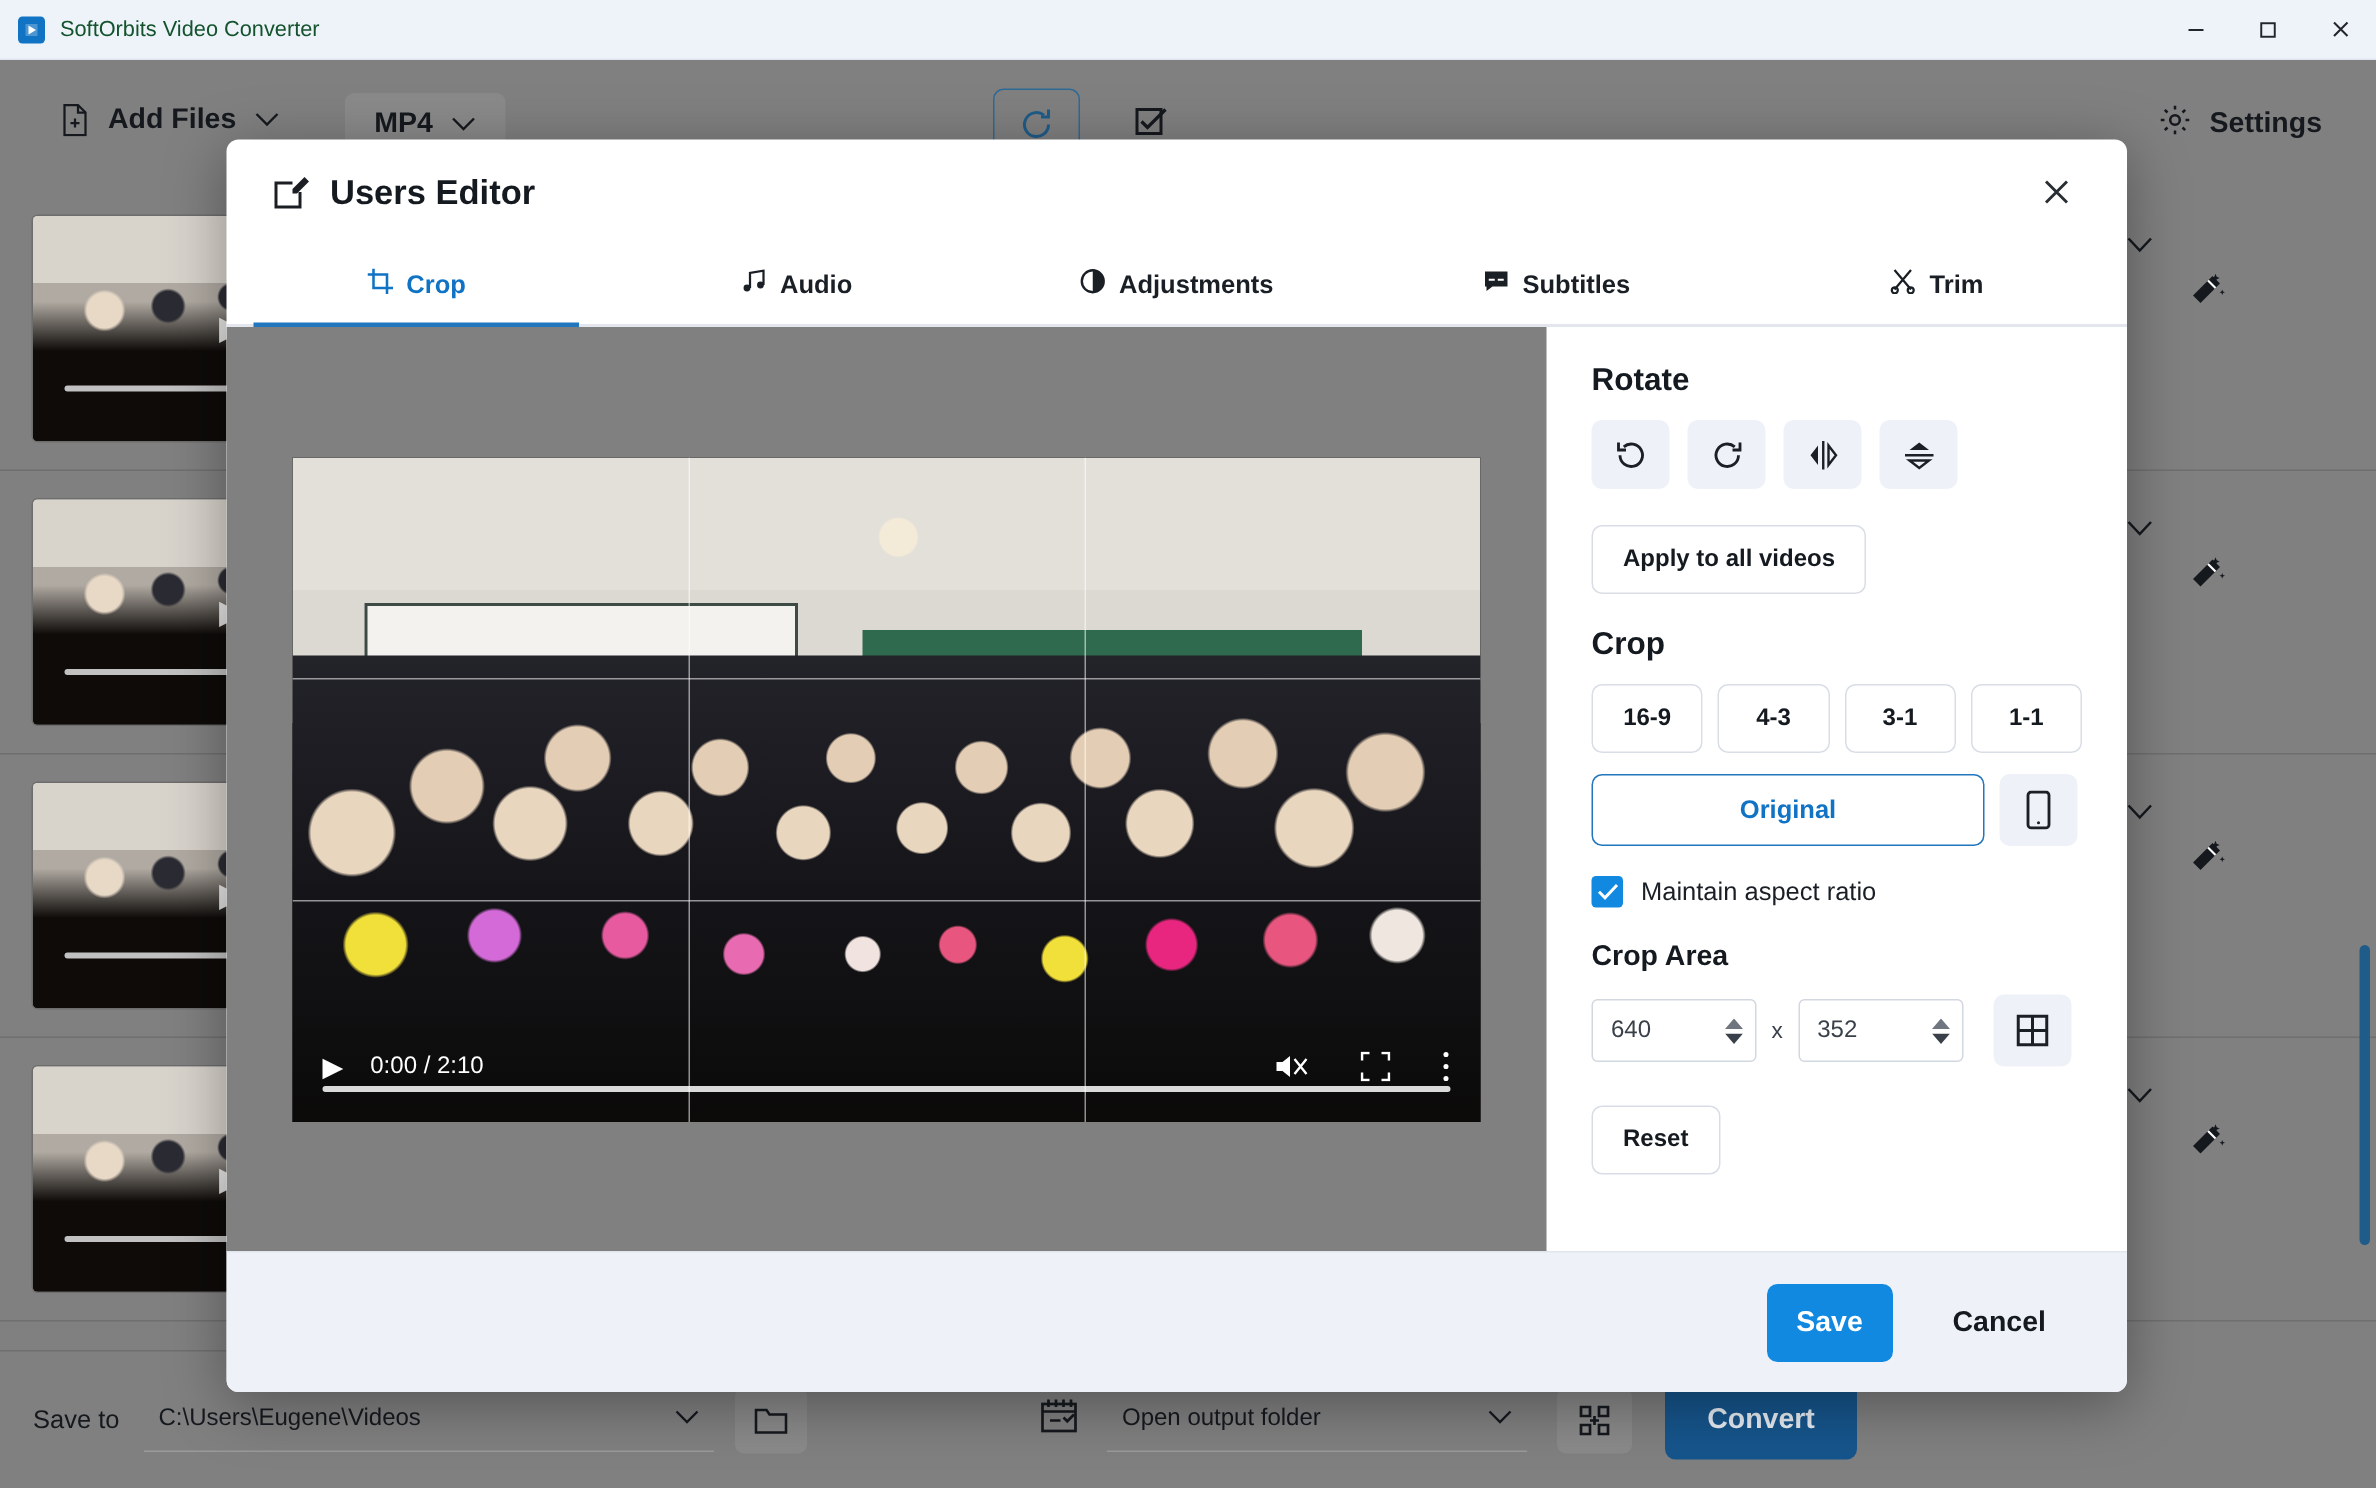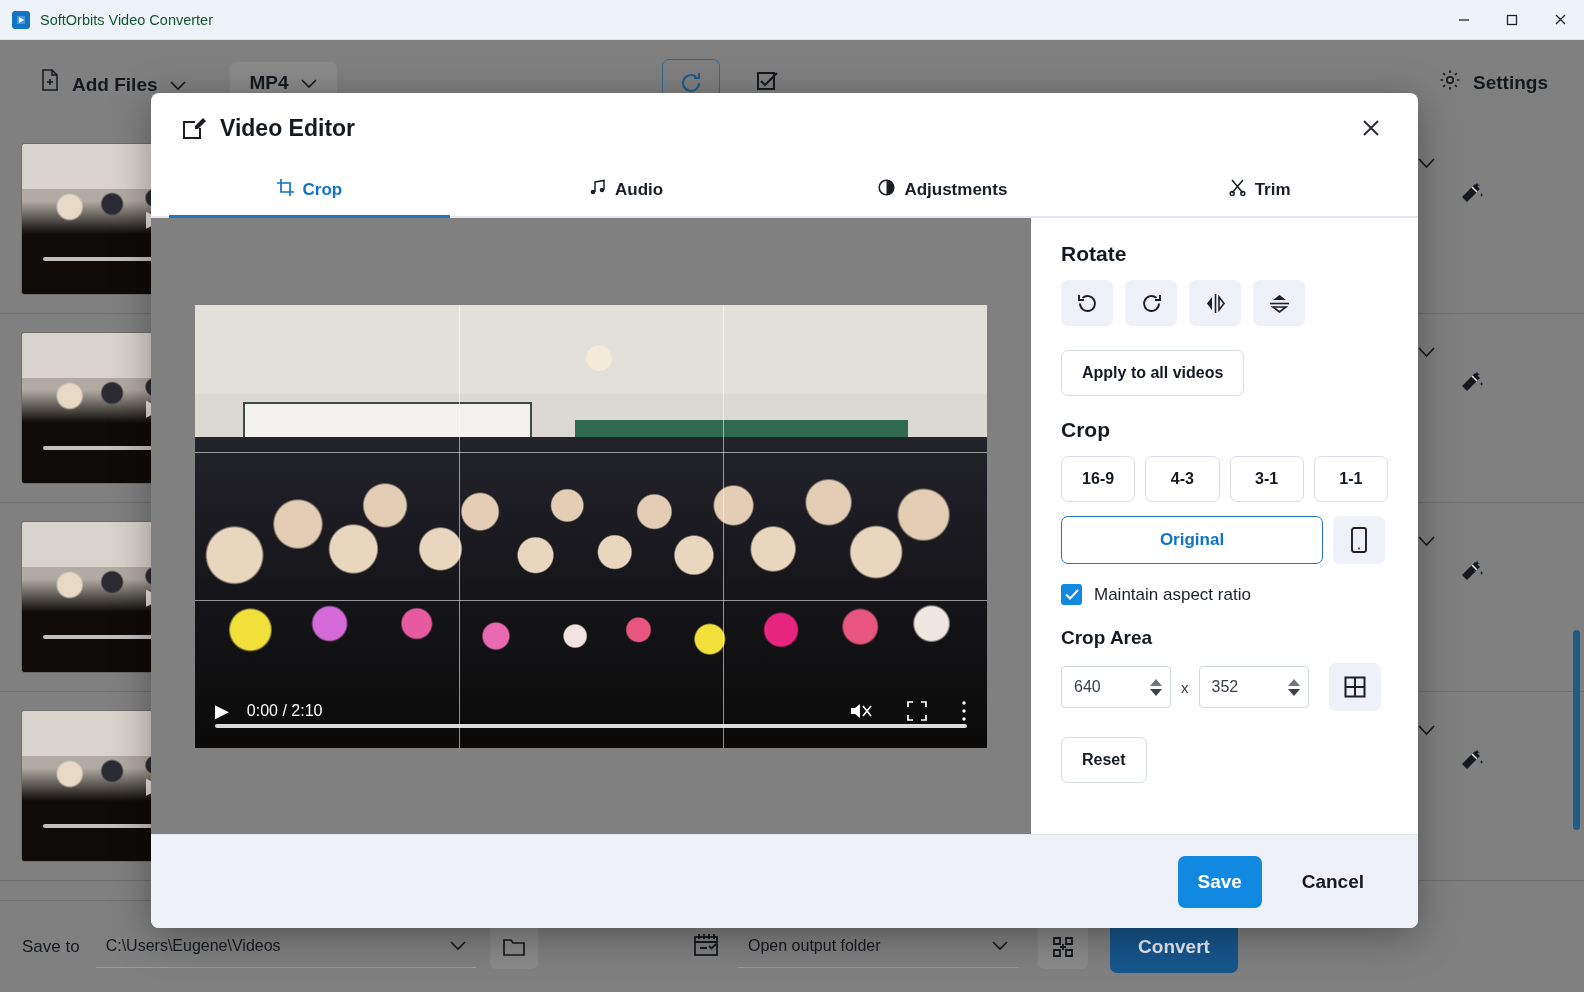--- a/index.html
+++ b/index.html
@@ -37,21 +37,21 @@
   }
   .win-btn svg { display: block; }
 
   
   .toolbar {
     position: absolute; top: 40px; left: 0; width: 1584px; height: 85px;
     background: #808080;
     display: flex; align-items: center;
   }
   .tb-addfiles {
-    display: flex; align-items: flex-end; gap: 12px;
+    display: flex; align-items: flex-start; gap: 12px;
     margin-left: 28px; padding: 8px 12px;
     font-size: 19px; font-weight: bold; color: #15191e;
   }
   .tb-addfiles .chev { color: #15191e; }
   .tb-format {
     display: flex; align-items: center; gap: 12px;
     margin-left: 32px; padding: 10px 20px;
     font-size: 19px; font-weight: bold; color: #15191e;
     background: #8a8a8a; border-radius: 6px;
   }
@@ -561,21 +561,21 @@
 
   <div class="modal">
 
     <div class="modal-head">
       <span class="edit-icon">
         <svg width="25" height="25" viewBox="0 0 25 25">
             <path d="M2 5h12v2H4v14h14v-9h2v11H2z" fill="#1b1f24"></path>
             <path d="M14 10l8-8 3 3-8 8h-3z" fill="#1b1f24"></path>
           </svg>
       </span>
-      <div class="modal-title">Video Editor</div>
+      <div class="modal-title">Users Editor</div>
       <div class="modal-close">
         <svg width="20" height="20" viewBox="0 0 20 20">
             <path d="M3 3l14 14M17 3L3 17" stroke="#282d33" stroke-width="1.9"></path>
           </svg>
       </div>
     </div>
 
     <div class="tabs">
       <div class="tab active">
         <span>
@@ -597,20 +597,29 @@
         <span>Audio</span>
       </div>
       <div class="tab">
         <span>
           <svg width="17" height="17" viewBox="0 0 17 17">
               <circle cx="8.5" cy="8.5" r="7.3" fill="none" stroke="#1a1f26" stroke-width="1.6"></circle>
               <path d="M8.5 1.2A7.3 7.3 0 0 1 8.5 15.8z" fill="#1a1f26"></path>
             </svg>
         </span>
         <span>Adjustments</span>
+      </div>
+      <div class="tab">
+        <span>
+          <svg width="17" height="15" viewBox="0 0 17 15">
+              <path d="M1 1h15v10H6l-4 3V11H1z" fill="#1a1f26"></path>
+              <path d="M3.5 6.5h4M9.5 6.5h4" stroke="#fff" stroke-width="1.3"></path>
+            </svg>
+        </span>
+        <span>Subtitles</span>
       </div>
       <div class="tab">
         <span>
           <svg width="17" height="17" viewBox="0 0 17 17">
               <path d="M3 1l11 13M14 1L3 14" stroke="#1a1f26" stroke-width="1.5"></path>
               <circle cx="3.2" cy="14.5" r="2" fill="none" stroke="#1a1f26" stroke-width="1.5"></circle>
               <circle cx="13.8" cy="14.5" r="2" fill="none" stroke="#1a1f26" stroke-width="1.5"></circle>
             </svg>
         </span>
         <span>Trim</span>

